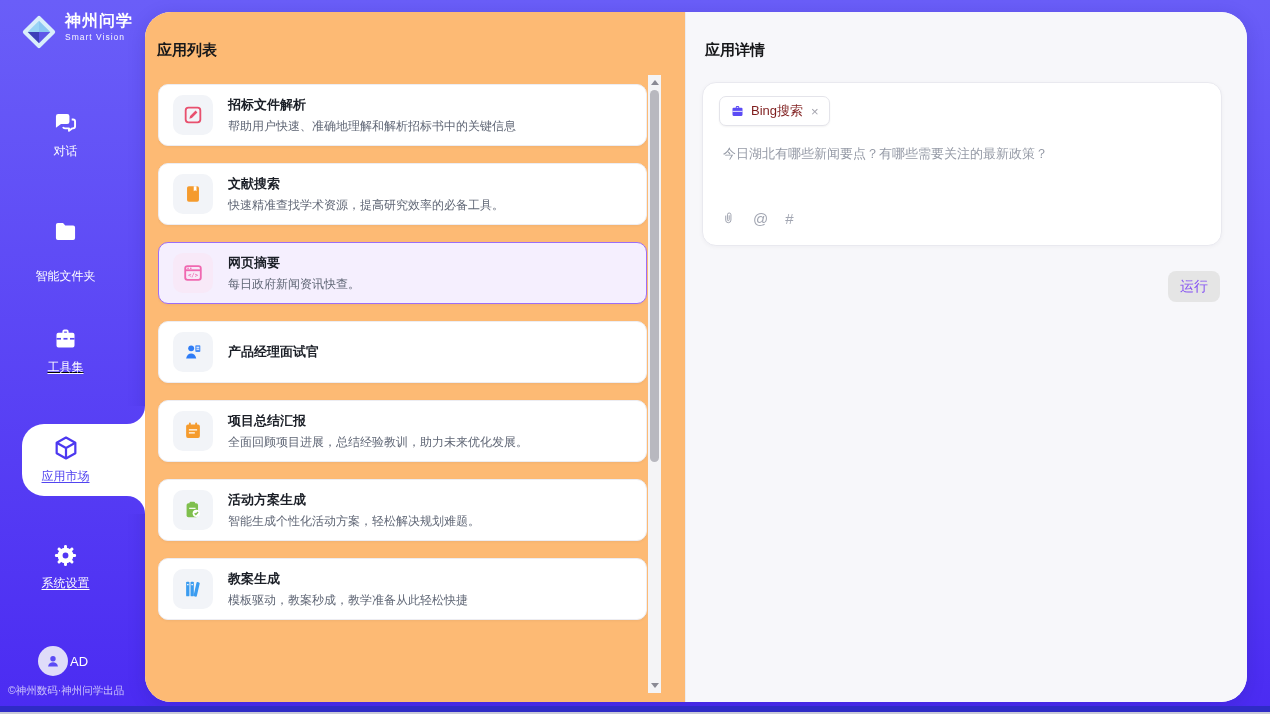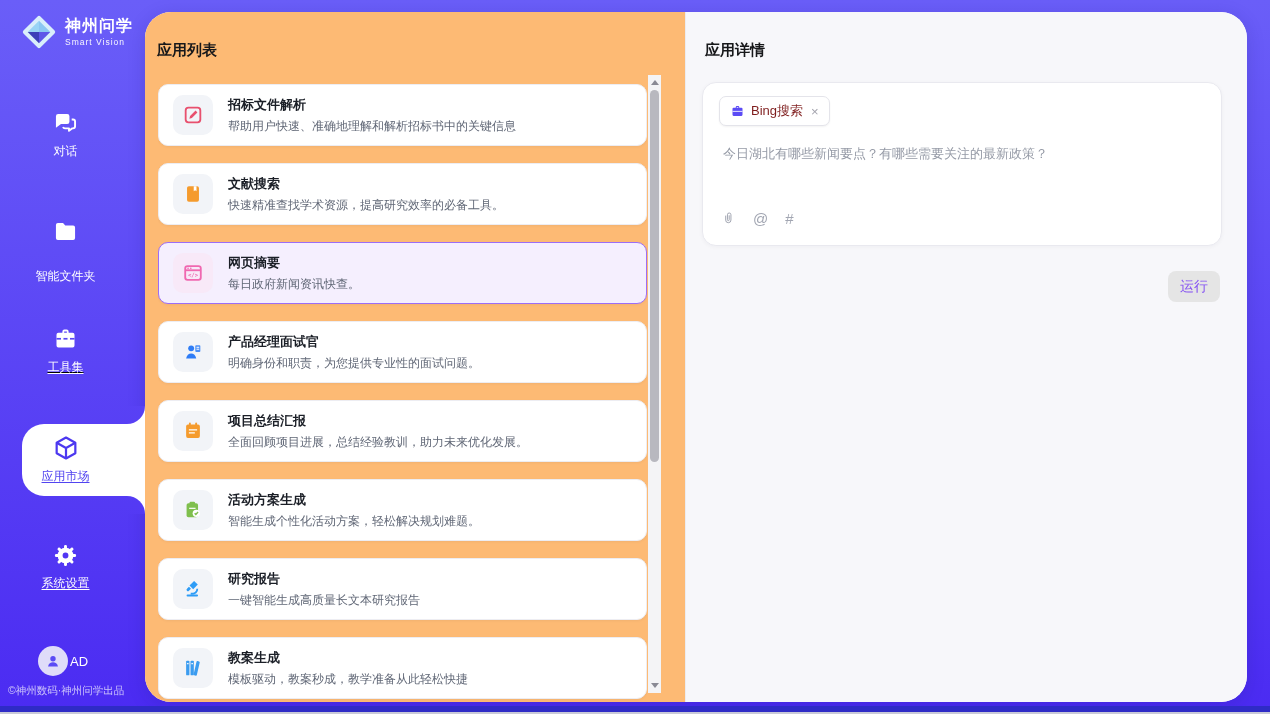--- a/index.html
+++ b/index.html
@@ -10,21 +10,21 @@
     position: relative;
   }
   .screen { position:absolute; inset:0; }
 
   
   .strip-navy { position:absolute; left:0; right:0; bottom:2px; height:6px; background:#2F2BC6; }
   .strip-gray { position:absolute; left:0; right:0; bottom:0; height:2px; background:#C9CAD8; }
 
   
   .sidebar { position:absolute; left:0; top:0; width:145px; height:714px; }
-  .logo { position:absolute; left:20px; top:13px; display:flex; align-items:center; gap:7px; }
+  .logo { position:absolute; left:20px; top:13px; display:flex; align-items:flex-start; gap:7px; }
   .logo-text { color:#fff; line-height:1; }
   .logo-name { font-size:16px; font-weight:bold; letter-spacing:1px; }
   .logo-sub { font-size:8.5px; margin-top:4px; letter-spacing:1px; opacity:.95; }
 
   .nav-item { position:absolute; left:0; width:131px; display:flex; flex-direction:column; align-items:center; z-index:2; cursor:pointer; }
   .nav-item .lbl { margin-top:6px; font-size:12px; color:#fff; }
   .nav-item .lbl.u { text-decoration:underline; text-underline-offset:2px; }
   .ni-1 { top:110px; } .ni-2 { top:218px;gap:17px; } .ni-3 { top:326px;text-decoration:underline; } .ni-4 { top:434px; } .ni-5 { top:542px; }
   .ni-4 .lbl { color:#5244F0; }
 
@@ -230,21 +230,20 @@
                 <circle cx="10" cy="8" r="3.2"></circle>
                 <path d="M4.5 19c.5-3.5 2.8-5.5 5.5-5.5s5 2 5.5 5.5z"></path>
                 <rect x="14.5" y="4.5" width="5.5" height="7.5" rx="1" opacity="0.85"></rect>
               </g>
               <rect x="15.8" y="6.3" width="3" height="1.1" fill="#fff"></rect>
               <rect x="15.8" y="8.4" width="3" height="1.1" fill="#fff"></rect>
             </svg>
           </div>
           <div>
             <div class="card-name">产品经理面试官</div>
-            <div class="card-desc">明确身份和职责，为您提供专业性的面试问题。</div>
           </div>
         </div>
 
         <div class="card">
           <div class="icon-box">
             <svg width="22" height="22" viewBox="0 0 24 24">
               <g fill="#F59B2D">
                 <rect x="4.5" y="5" width="15" height="14.5" rx="2"></rect>
                 <rect x="7.6" y="2.8" width="2" height="4" rx="1"></rect>
                 <rect x="14.4" y="2.8" width="2" height="4" rx="1"></rect>
@@ -270,36 +269,20 @@
               <circle cx="15.6" cy="15.6" r="4" fill="#fff"></circle>
               <path d="M13.8 15.6l1.3 1.3 2.4-2.6" fill="none" stroke-width="1.6" stroke="#7FBF4D"></path>
             </svg>
           </div>
           <div>
             <div class="card-name">活动方案生成</div>
             <div class="card-desc">智能生成个性化活动方案，轻松解决规划难题。</div>
           </div>
         </div>
 
-        <div class="card">
-          <div class="icon-box">
-            <svg width="22" height="22" viewBox="0 0 24 24">
-              <g fill="#2E9CF6">
-                <path d="M13.2 3.2l4 4-5 5-4-4z"></path>
-                <path d="M7.6 9.6l2.2 2.2-2.2 2.2a1.55 1.55 0 11-2.2-2.2z"></path>
-                <rect x="5" y="18" width="12.5" height="2.2" rx="1.1"></rect>
-              </g>
-              <path d="M9.5 17.2c4.6 0 7.2-2.2 7.2-5.6" fill="none" stroke-width="2" stroke="#2E9CF6"></path>
-            </svg>
-          </div>
-          <div>
-            <div class="card-name">研究报告</div>
-            <div class="card-desc">一键智能生成高质量长文本研究报告</div>
-          </div>
-        </div>
 
         <div class="card">
           <div class="icon-box">
             <svg width="22" height="22" viewBox="0 0 24 24">
               <g fill="#3B9CF0">
                 <rect x="4.5" y="4" width="3.6" height="16" rx="1"></rect>
                 <rect x="9.3" y="4" width="3.6" height="16" rx="1"></rect>
                 <rect x="14.2" y="4.4" width="3.6" height="16" rx="1" transform="rotate(13 16 12.4)"></rect>
               </g>
               <rect x="5.4" y="6.5" width="1.8" height="1.4" fill="#fff" opacity="0.9"></rect>

